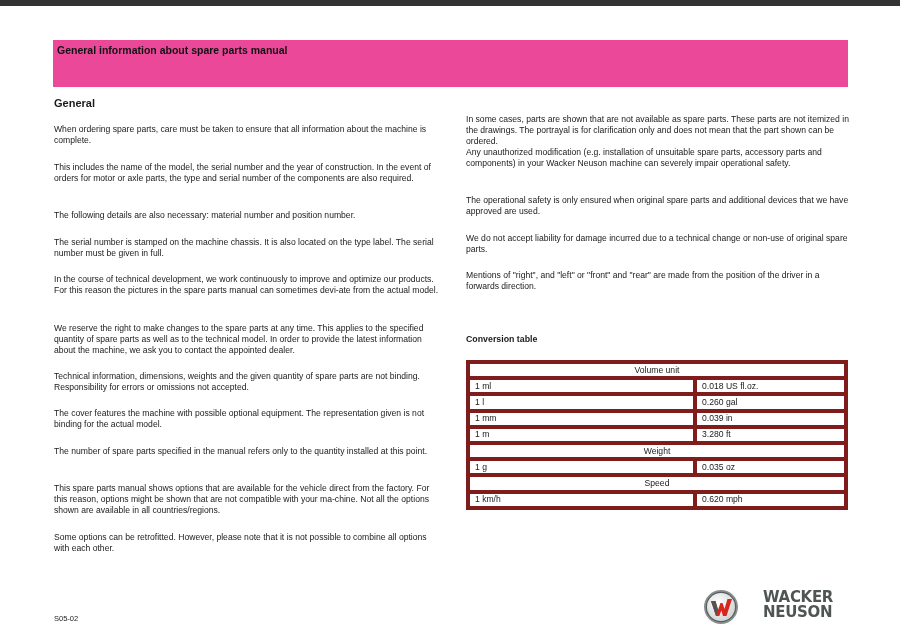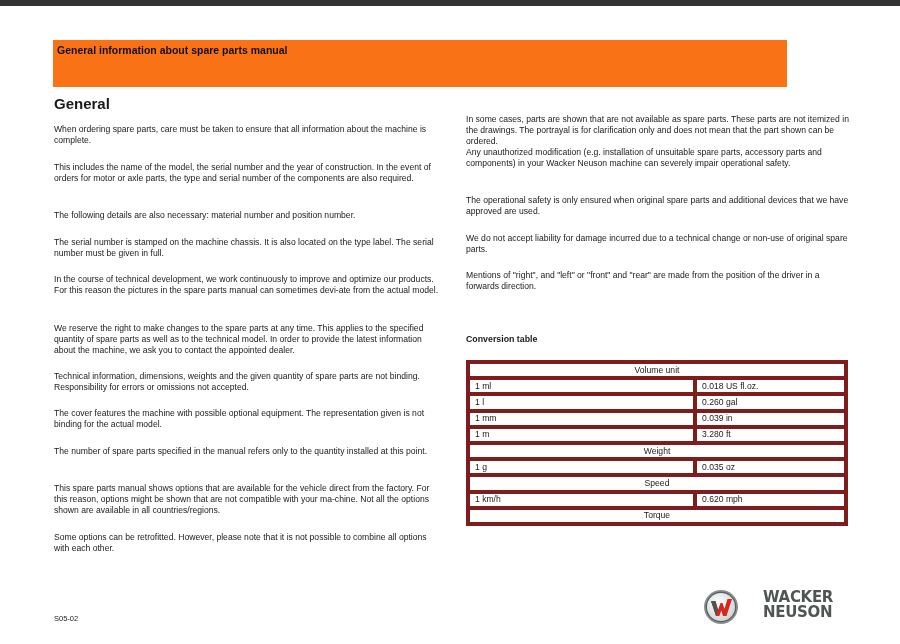--- a/index.html
+++ b/index.html
@@ -5,34 +5,34 @@
     * { margin: 0; padding: 0; box-sizing: border-box; }
     html, body {
       width: 900px; height: 644px; background: #ffffff; overflow: hidden;
       font-family: "Liberation Sans", sans-serif; color: #1a1a1a;
     }
     .topbar {
       position: absolute; left: 0; top: 0; width: 900px; height: 6px;
       background: #333333;
     }
     .title-band {
-      position: absolute; left: 53px; top: 40px; width: 734px; height: 47px;
-      background: #f97316;
+      position: absolute; left: 53px; top: 40px; width: 795px; height: 47px;
+      background: #ec4899;
     }
     .title-band .title {
       position: absolute; left: 4px; top: 4px;
       font-size: 10.5px; font-weight: bold; color: #111;
     }
     .col {
       position: absolute; top: 98px; font-size: 8.6px; line-height: 11px;
     }
     .col-left { left: 54px; width: 385px; }
     .col-right { left: 466px; width: 385px; }
     .col p { margin: 0; }
-    .heading { font-weight: bold; font-size: 15px; }
+    .heading { font-weight: bold; font-size: 11px; }
     .p { position: absolute; left: 0; width: 100%; }
 
     .conv-heading {
       position: absolute; left: 466px; top: 334px;
       font-weight: bold; font-size: 8.8px;
     }
     table.conv {
       position: absolute; left: 466px; top: 360px; width: 382px;
       border-collapse: collapse; font-size: 8.6px;
     }
@@ -125,23 +125,20 @@
       </tr>
 
     <tr>
         <td class="group" colspan="2">Speed</td>
       </tr>
     <tr>
         <td class="c1">1 km/h</td>
         <td>0.620 mph</td>
       </tr>
 
-    <tr>
-        <td class="group" colspan="2">Torque</td>
-      </tr>
   </tbody>
 </table>
 
 <div class="footer-code">S05-02</div>
 <div class="page-num">3 / 404</div>
 
 <div class="logo">
   <svg class="logo-emblem" viewBox="0 0 36 36">
     <defs>
       <radialGradient id="rg" cx="40%" cy="35%" r="70%">

